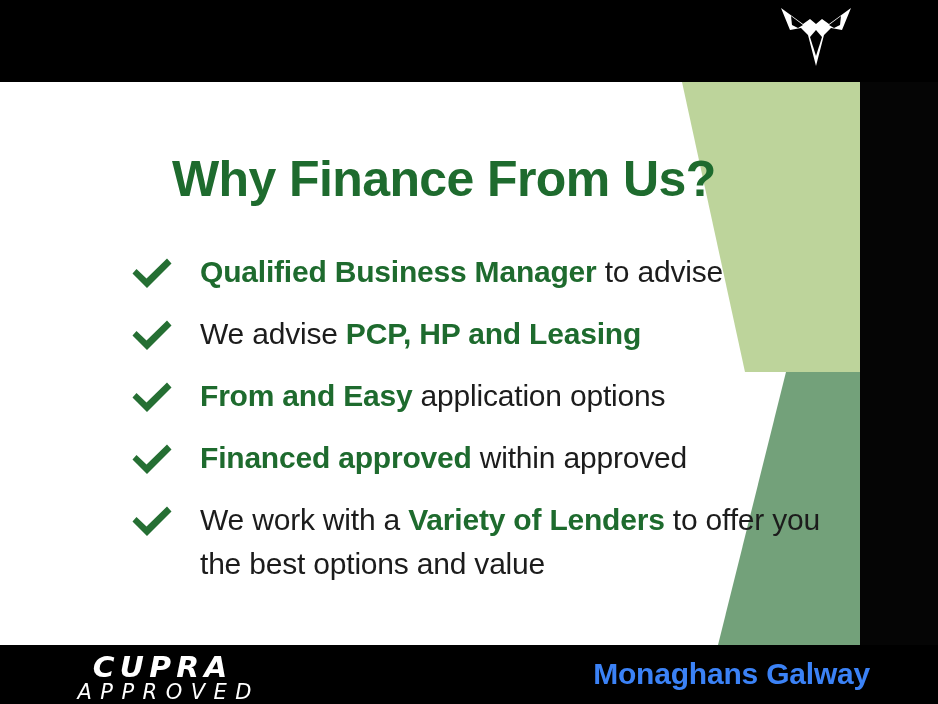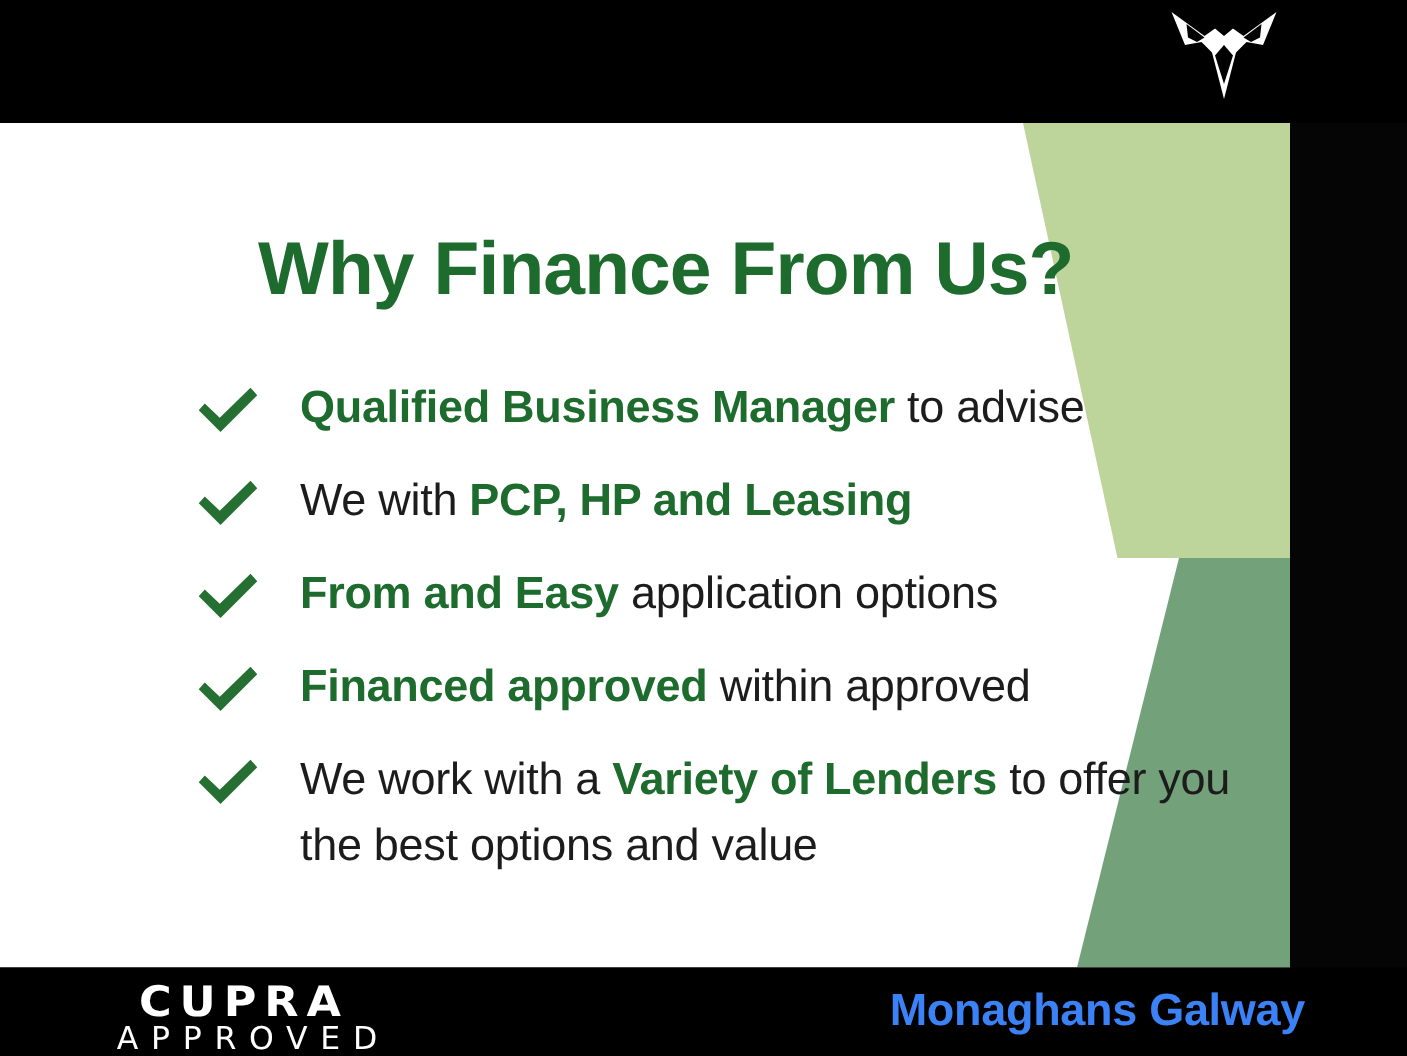--- a/index.html
+++ b/index.html
@@ -128,20 +128,21 @@
     z-index: 5;
   }
 
   .approved-logo {
     position: absolute;
     left: 60px;
     top: 8px;
     width: 200px;
     text-align: center;
     color: #ffffff;
+    font-style: italic;
   }
   .approved-logo .cupra-word {
     font-size: 28px;
     font-weight: bold;
     letter-spacing: 5px;
     line-height: 30px;
     font-family: "DejaVu Sans", sans-serif;
     transform: scaleX(1.06);
     text-indent: 5px;
   }
@@ -205,21 +206,21 @@
           </span>
           <span class="bullet-text"><span class="hl">Qualified Business Manager</span><span> to advise</span></span>
         </div>
 
         <div class="bullet-row">
           <span class="check-icon">
             <svg viewBox="0 0 44 34" xmlns="http://www.w3.org/2000/svg">
               <path d="M2.5 17.5 L6.5 13 L16.5 22.5 L37 2.5 L41.5 7.5 L17 32 Z" fill="#256f33"></path>
             </svg>
           </span>
-          <span class="bullet-text"><span>We with </span><span class="hl">PCP, HP and Leasing</span></span>
+          <span class="bullet-text"><span>We advise </span><span class="hl">PCP, HP and Leasing</span></span>
         </div>
 
         <div class="bullet-row">
           <span class="check-icon">
             <svg viewBox="0 0 44 34" xmlns="http://www.w3.org/2000/svg">
               <path d="M2.5 17.5 L6.5 13 L16.5 22.5 L37 2.5 L41.5 7.5 L17 32 Z" fill="#256f33"></path>
             </svg>
           </span>
           <span class="bullet-text"><span class="hl">From and Easy</span><span> application options</span></span>
         </div>

